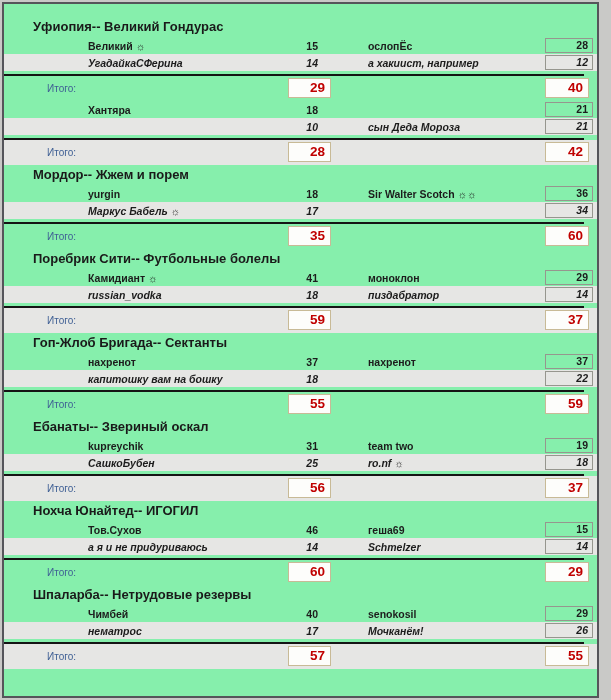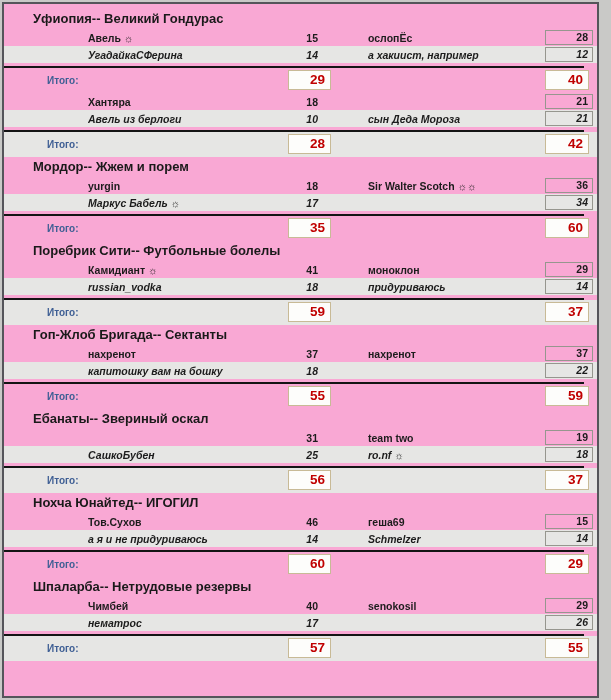--- a/index.html
+++ b/index.html
@@ -8,22 +8,22 @@
     background:#c9c9c7;
     position:relative;
     font-family:"Liberation Sans", sans-serif;
     overflow:hidden;
   }
   .panel{
     position:absolute;left:2px;top:2px;
     width:597px;height:696px;
     box-sizing:border-box;
     border:2px solid #55555a;
-    background:#f9a8d4;
-    padding-top:5px;
+    background:#86efac;
+    padding-top:13px;
     overflow:hidden;
   }
   .match{margin:0;}
   .match-title{
     margin:0;padding-left:29px;
     font-size:13px;font-weight:bold;color:#1a1a1a;
     height:20px;line-height:20px;
   }
   .player-row{
     display:grid;
@@ -46,40 +46,40 @@
     font-size:10.5px;
   }
   .rule{
     height:2px;background:#141414;
     width:580px;margin:3px 0 0 0;
   }
   .total-row{position:relative;height:25px;}
   .total-row.alt{background:#e6e6e4;}
   .total-label{
     position:absolute;left:43px;top:7px;
-    font-size:10px;font-weight:bold;color:#3f5f94;
+    font-size:10px;font-weight:normal;color:#3f5f94;
   }
   .total-box{
     position:absolute;box-sizing:border-box;top:2px;height:20px;
     border:1px solid #c8ba96;background:#fdfdfb;
     color:#c00000;font-size:13.5px;font-weight:bold;
     text-align:right;padding:0 5px;line-height:18px;
   }
   .total-box.home{left:284px;width:43px;}
   .total-box.away{left:541px;width:44px;}
 </style>
 </head>
 <body>
 
 <div class="panel" id="board">
   <section class="match">
     <h2 class="match-title">Уфиопия-- Великий Гондурас</h2>
     <div class="player-rows">
   <div class="player-row">
-    <span class="home-name">Авель ☼</span>
+    <span class="home-name">Великий ☼</span>
     <span class="home-score">15</span>
     <span class="away-name">ослопЁс</span>
     <span class="away-score">28</span>
   </div>
 
   <div class="player-row alt">
     <span class="home-name">УгадайкаСФерина</span>
     <span class="home-score">14</span>
     <span class="away-name">а хакиист, например</span>
     <span class="away-score">12</span>
@@ -95,21 +95,20 @@
 
   <section class="match">
     <div class="player-rows">
   <div class="player-row">
     <span class="home-name">Хантяра</span>
     <span class="home-score">18</span>
     <span class="away-score">21</span>
   </div>
 
   <div class="player-row alt">
-    <span class="home-name">Авель из берлоги</span>
     <span class="home-score">10</span>
     <span class="away-name">сын Деда Мороза</span>
     <span class="away-score">21</span>
   </div>
 </div>
     <div class="rule"></div>
     <div class="total-row alt">
       <span class="total-label">Итого:</span>
       <span class="total-box home">28</span>
       <span class="total-box away">42</span>
@@ -146,21 +145,21 @@
   <div class="player-row">
     <span class="home-name">Камидиант ☼</span>
     <span class="home-score">41</span>
     <span class="away-name">моноклон</span>
     <span class="away-score">29</span>
   </div>
 
   <div class="player-row alt">
     <span class="home-name">russian_vodka</span>
     <span class="home-score">18</span>
-    <span class="away-name">придуриваюсь</span>
+    <span class="away-name">пиздабратор</span>
     <span class="away-score">14</span>
   </div>
 </div>
     <div class="rule"></div>
     <div class="total-row alt">
       <span class="total-label">Итого:</span>
       <span class="total-box home">59</span>
       <span class="total-box away">37</span>
     </div>
   </section>
@@ -186,20 +185,21 @@
       <span class="total-label">Итого:</span>
       <span class="total-box home">55</span>
       <span class="total-box away">59</span>
     </div>
   </section>
 
   <section class="match">
     <h2 class="match-title">Ебанаты-- Звериный оскал</h2>
     <div class="player-rows">
   <div class="player-row">
+    <span class="home-name">kupreychik</span>
     <span class="home-score">31</span>
     <span class="away-name">team two</span>
     <span class="away-score">19</span>
   </div>
 
   <div class="player-row alt">
     <span class="home-name">СашкоБубен</span>
     <span class="home-score">25</span>
     <span class="away-name">ro.nf ☼</span>
     <span class="away-score">18</span>
@@ -244,20 +244,21 @@
   <div class="player-row">
     <span class="home-name">Чимбей</span>
     <span class="home-score">40</span>
     <span class="away-name">senokosil</span>
     <span class="away-score">29</span>
   </div>
 
   <div class="player-row alt">
     <span class="home-name">нематрос</span>
     <span class="home-score">17</span>
+    <span class="away-name">Мочканём!</span>
     <span class="away-score">26</span>
   </div>
 </div>
     <div class="rule"></div>
     <div class="total-row alt">
       <span class="total-label">Итого:</span>
       <span class="total-box home">57</span>
       <span class="total-box away">55</span>
     </div>
   </section>

